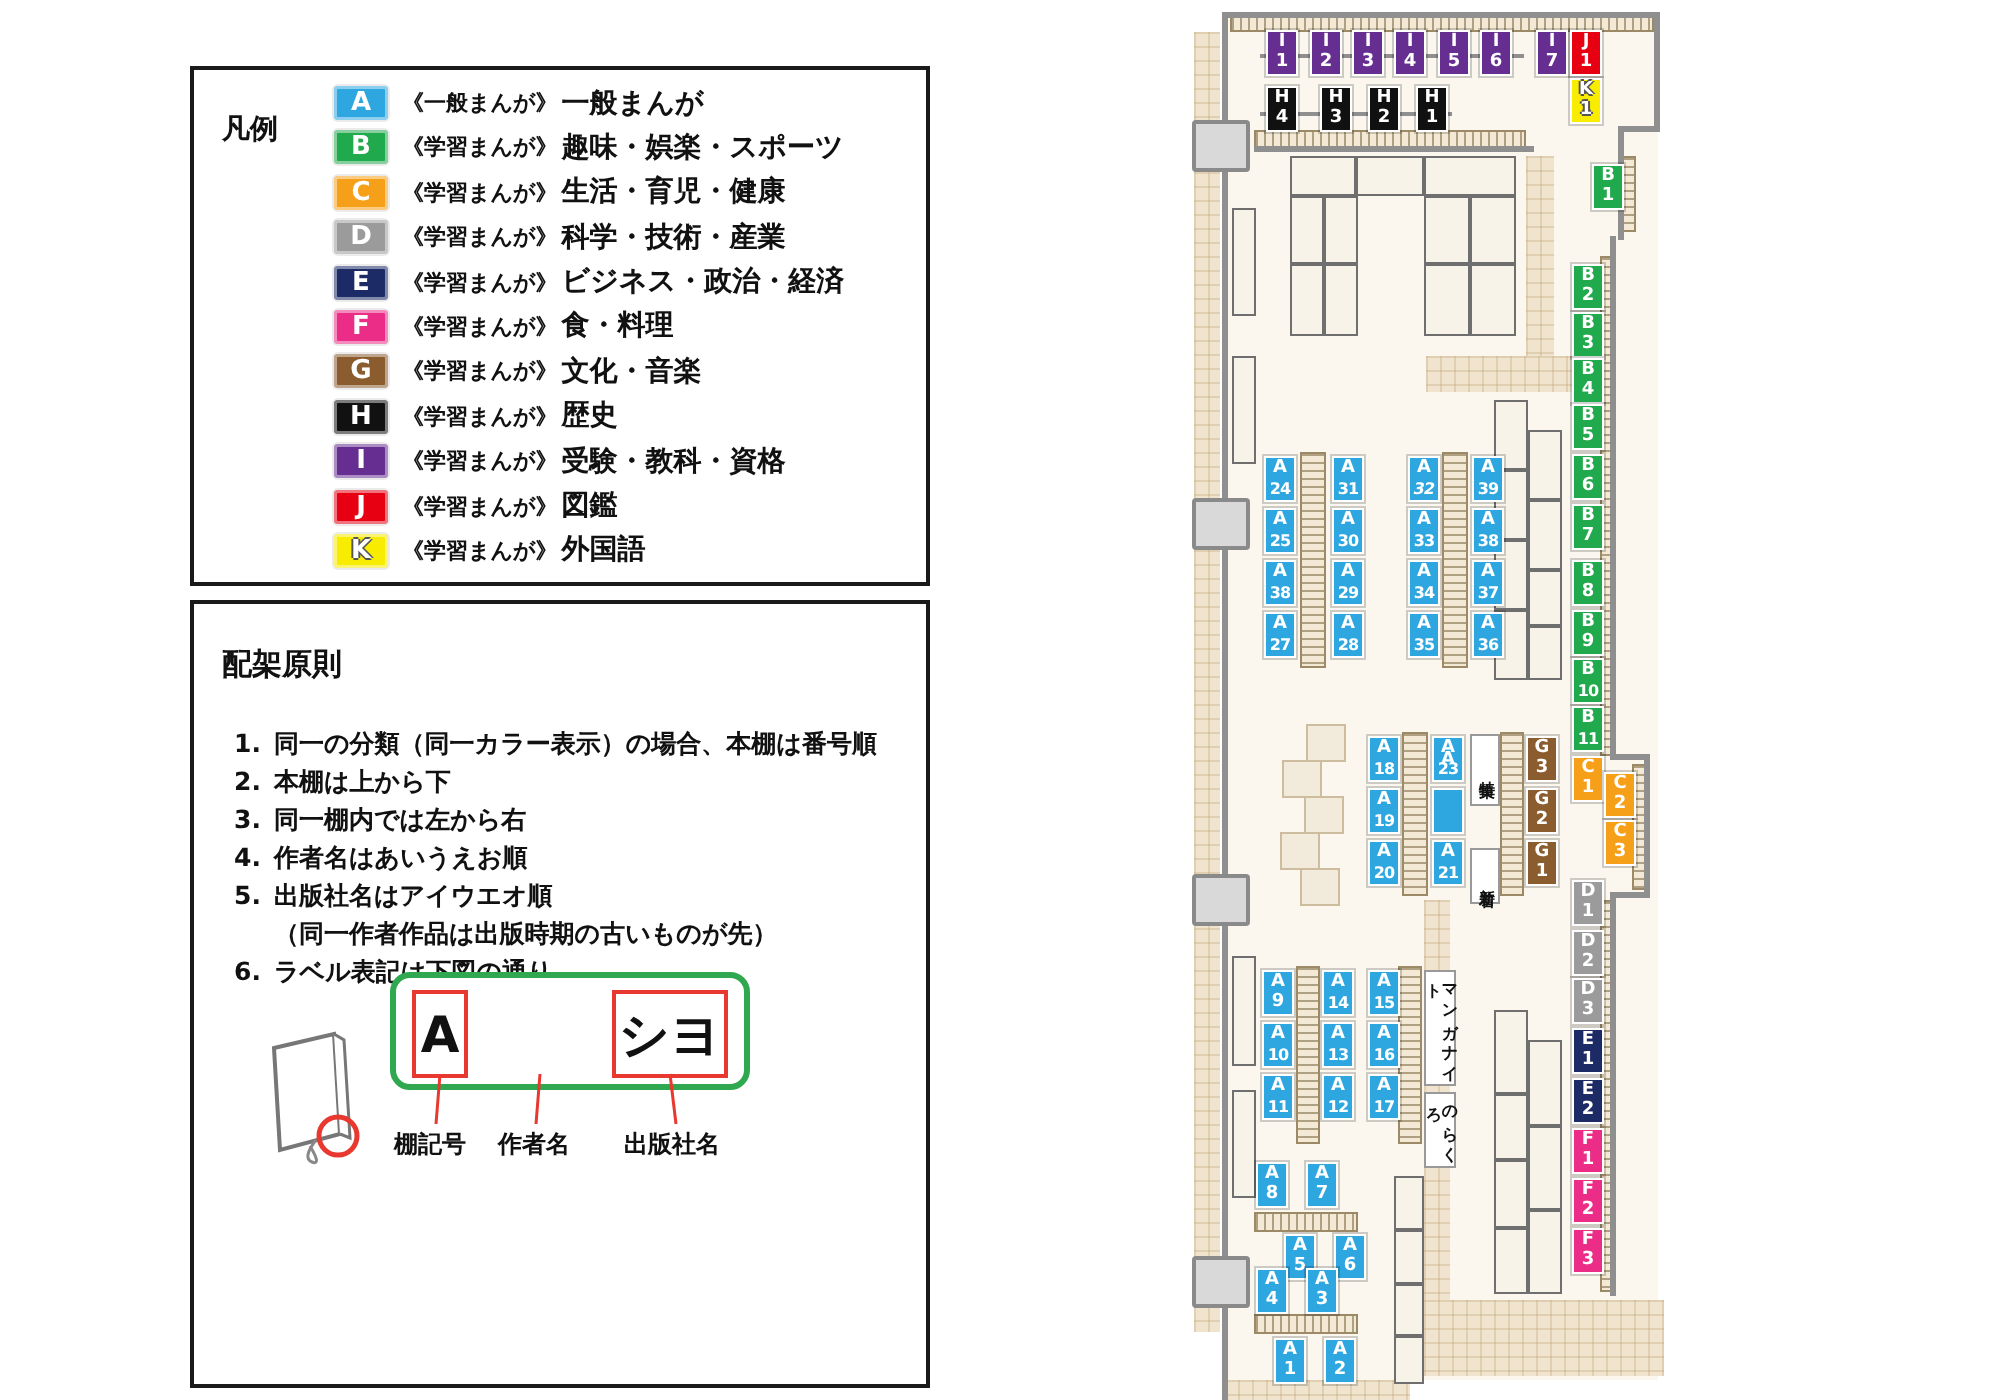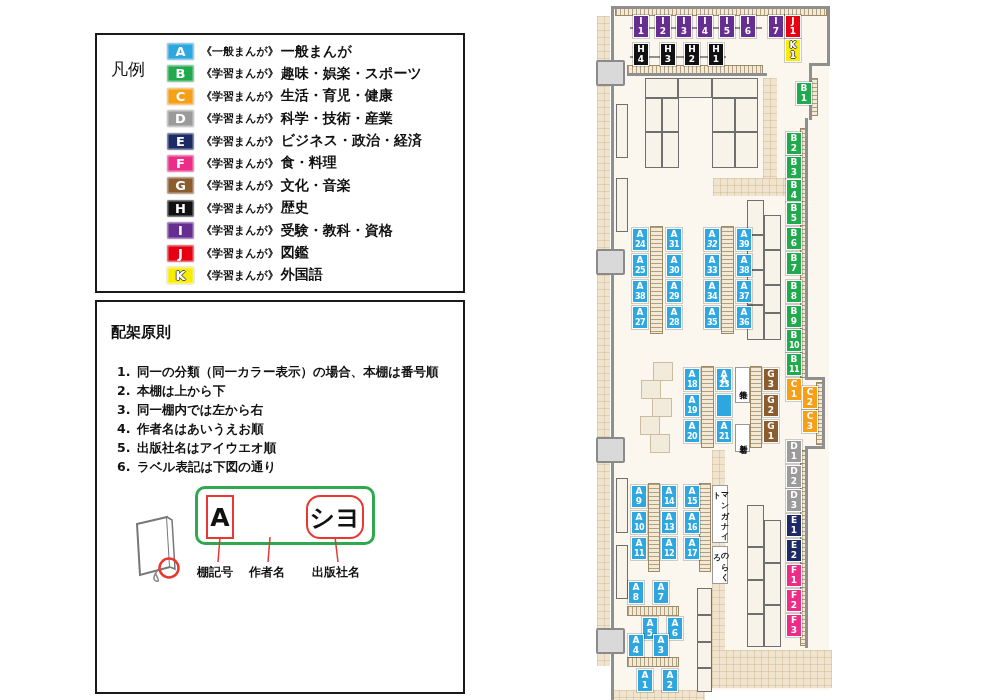--- a/index.html
+++ b/index.html
@@ -1,20 +1,20 @@
 <!DOCTYPE html>
 <html><head>
 <meta charset="utf-8">
 <style>
   html,body{margin:0;padding:0;background:#fff;}
   #page{position:relative;width:1000px;height:700px;overflow:hidden;background:#fff;
         font-family:"DejaVu Sans","Liberation Sans",sans-serif;}
   .panel{position:absolute;background:#fff;border:2px solid #1a1a1a;box-sizing:border-box;}
   #legend-box{left:95px;top:33px;width:370px;height:260px;}
-  #legend-title{position:absolute;left:14px;top:9px;font-size:17px;font-weight:normal;color:#111;}
+  #legend-title{position:absolute;left:14px;top:9px;font-size:14px;font-weight:bold;color:#111;}
   #legend-rows{position:absolute;left:70px;top:8px;}
   .lrow{display:flex;align-items:center;height:17px;margin-bottom:5.4px;}
   .chip{width:27px;height:17px;border-radius:2px;display:flex;align-items:center;justify-content:center;
         color:#fff;font-size:13px;font-weight:bold;margin-right:7px;flex:0 0 27px;
         box-shadow:inset 0 0 0 1.5px rgba(255,255,255,.45), 0 0 0 1px rgba(0,0,0,.08);}
   .pre{font-size:11px;font-weight:bold;color:#111;margin-right:2px;white-space:nowrap;}
   .cat{font-size:14px;font-weight:bold;color:#111;white-space:nowrap;}
   #principles-box{left:95px;top:300px;width:370px;height:394px;}
   #principles-title{position:absolute;left:14px;top:9px;font-size:15px;font-weight:bold;color:#111;}
   #principles-intro{position:absolute;left:20px;top:38px;font-size:12.5px;font-weight:bold;color:#111;white-space:nowrap;}
@@ -529,35 +529,39 @@
           <span class="rtext">同一棚内では左から右</span>
         </div>
         <div class="rule">
           <span class="rnum">4.</span>
           <span class="rtext">作者名はあいうえお順</span>
         </div>
         <div class="rule">
           <span class="rnum">5.</span>
           <span class="rtext">出版社名はアイウエオ順</span>
         </div>
+        <div class="rule indent">
+          <span class="rnum"></span>
+          <span class="rtext">（同一作者作品は出版時期の古いものが先）</span>
+        </div>
         <div class="rule">
           <span class="rnum">6.</span>
           <span class="rtext">ラベル表記は下図の通り</span>
         </div>
       </div>
     <div id="diagram">
       <svg id="book-svg" width="66" height="80" viewBox="0 0 66 80">
         <path d="M10 18 L40 11 L43 61 L13 69 Z" fill="#fff" stroke="#777" stroke-width="2"></path>
         <path d="M40 11 L45 14 L48 63 L43 61" fill="#fff" stroke="#777" stroke-width="1.5"></path>
         <path d="M28 67 Q34 77 29 75 Q24 73 31 64" stroke="#888" stroke-width="1.5" fill="none"></path>
         <circle cx="42" cy="62" r="9.5" fill="none" stroke="#E8382F" stroke-width="2.5"></circle>
       </svg>
       <div id="green-box">
           <div class="seg" style="left: 8px; width: 28px;">A</div>
-          <div class="seg" style="left: 108px; width: 58px; border-radius: 14px;">シヨ</div>
+          <div class="seg" style="left: 108px; width: 58px;">シヨ</div>
         </div>
       <svg id="leader-svg">
         <line x1="123" y1="57" x2="121" y2="82" stroke="#E8382F" stroke-width="1.5"></line>
         <line x1="173" y1="57" x2="171" y2="82" stroke="#E8382F" stroke-width="1.5"></line>
         <line x1="238" y1="57" x2="241" y2="82" stroke="#E8382F" stroke-width="1.5"></line>
       </svg>
     <span class="cap" style="left: 100px;">棚記号</span>
         <span class="cap" style="left: 152px;">作者名</span>
         <span class="cap" style="left: 215px;">出版社名</span>
       </div>

